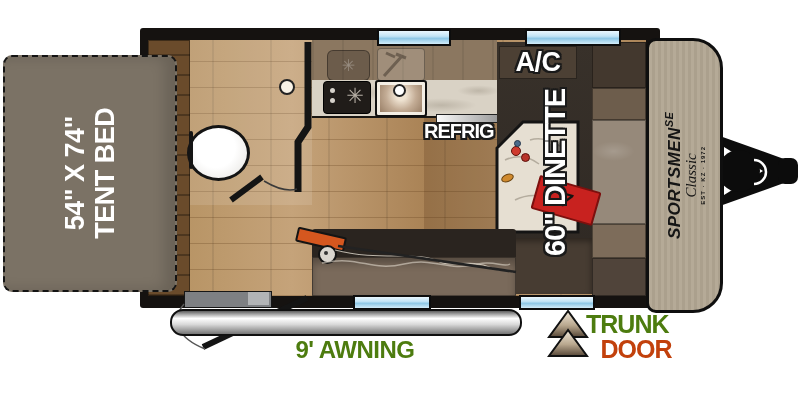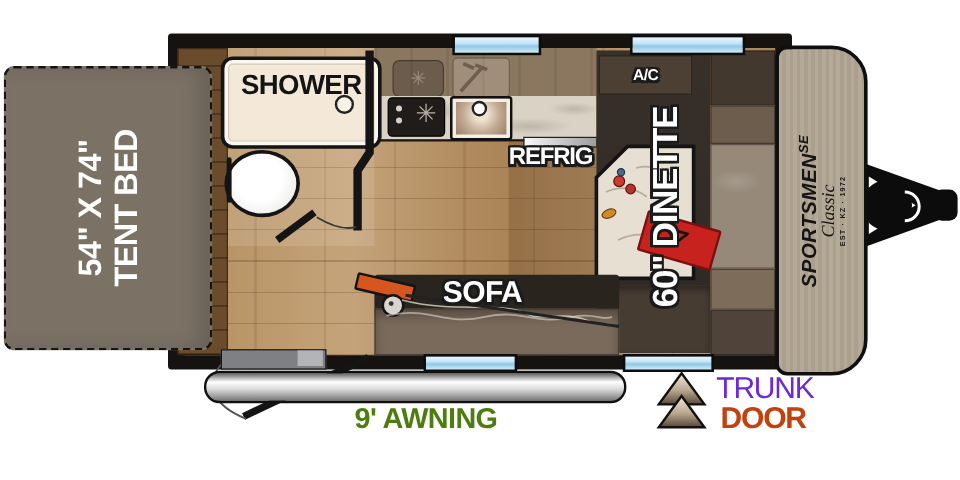--- a/index.html
+++ b/index.html
@@ -113,28 +113,28 @@
   .brand-main{font-size:17px;font-weight:700;font-style:italic;letter-spacing:.5px;}
   .brand-se{font-size:11px;font-weight:700;font-style:italic;vertical-align:super;}
   .brand-model{font-family:"Liberation Serif",serif;font-style:italic;font-size:15px;margin-top:-2px;}
   .brand-est{font-size:6px;font-weight:700;letter-spacing:1px;}
 
   
   .awning-tube{left:170px;top:309px;width:348px;height:23px;border:2px solid #101010;border-radius:13px;
     background:linear-gradient(180deg,#5f5f5f 0%,#ffffff 32%,#dadada 58%,#767676 100%);}
   .label-awning{left:265px;top:336px;width:180px;text-align:center;font-size:24px;font-weight:700;
     letter-spacing:-.5px;color:#4d7c0f;}
-  .label-trunk1{left:586px;top:310px;width:92px;text-align:right;font-size:25px;font-weight:400;letter-spacing:-1px;color:#6d28d9;}
+  .label-trunk1{left:586px;top:310px;width:92px;text-align:left;font-size:25px;font-weight:700;letter-spacing:-1px;color:#4d7c0f;}
   .label-trunk2{left:590px;top:335px;width:92px;text-align:center;font-size:25px;font-weight:700;letter-spacing:-1px;color:#c2410c;}
 
   
   .knockout{color:#fff;font-weight:700;
     text-shadow:-2px -2px 0 #1a1a1a,2px -2px 0 #1a1a1a,-2px 2px 0 #1a1a1a,2px 2px 0 #1a1a1a,
       -2px 0 0 #1a1a1a,2px 0 0 #1a1a1a,0 -2px 0 #1a1a1a,0 2px 0 #1a1a1a;}
-  .label-ac{font-size:13px;letter-spacing:-.5px;}
+  .label-ac{font-size:27px;letter-spacing:-.5px;}
   .label-refrig{left:424px;top:120px;width:80px;text-align:left;font-size:20px;letter-spacing:-1px;}
   .label-dinette-wrap{left:496px;top:82px;width:120px;height:180px;display:flex;align-items:center;justify-content:center;}
   .label-dinette{transform:rotate(-90deg);white-space:nowrap;font-size:29px;letter-spacing:-1px;}
   .label-sofa{left:352px;top:230px;width:100px;text-align:center;font-size:25px;letter-spacing:-.5px;}
 
   .overlay-svg{left:0;top:0;width:800px;height:400px;}
 </style>
 </head>
 <body>
 
@@ -178,23 +178,20 @@
   <div class="abs dot dot2"></div>
   <div class="abs dot dot3"></div>
   <div class="abs dot dot4"></div>
 
   <div class="abs sofa-back"></div>
   <div class="abs sofa-seat"></div>
   <div class="abs rod-handle"></div>
   <div class="abs reel"></div>
   <div class="abs reel-dot"></div>
 
-  <div class="abs shower-pan">
-    <span class="shower-label">SHOWER</span>
-  </div>
   <div class="abs shower-drain"></div>
   <div class="abs toilet"></div>
   <div class="abs toilet-line"></div>
 
   <div class="abs window wt1"></div>
   <div class="abs window wt2"></div>
   <div class="abs window wb1"></div>
   <div class="abs window wb2"></div>
   <div class="abs entry-door"></div>
   <div class="abs entry-door-light"></div>
@@ -251,15 +248,14 @@
   <div class="abs awning-tube"></div>
   <div class="abs label-awning">9' AWNING</div>
 
   <div class="abs label-trunk1">TRUNK</div>
   <div class="abs label-trunk2">DOOR</div>
 
   <div class="abs knockout label-refrig">REFRIG</div>
   <div class="abs label-dinette-wrap">
     <span class="knockout label-dinette">60" DINETTE</span>
   </div>
-  <div class="abs knockout label-sofa">SOFA</div>
 
 </div>
 
 </body></html>

